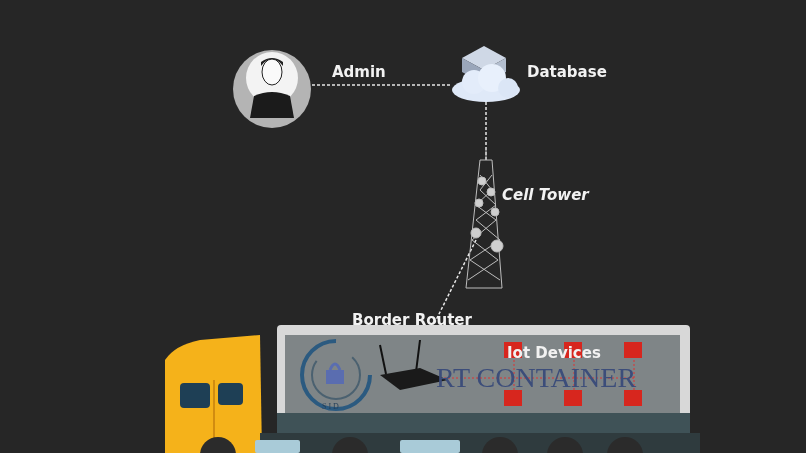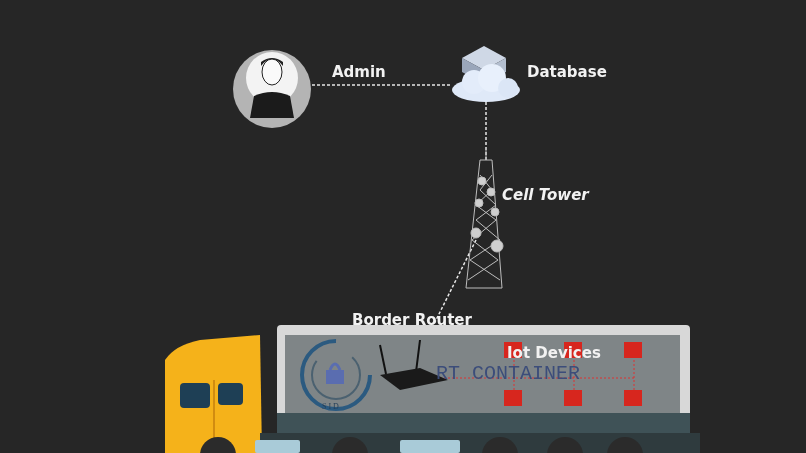--- a/index.html
+++ b/index.html
@@ -99,14 +99,14 @@
     <rect x="624" y="390" width="18" height="16" fill="#d7261e"></rect>
   </g>
 </svg>
 
 <div class="label" style="left:332px;top:63px;">Admin</div>
 <div class="label" style="left:527px;top:63px;">Database</div>
 <div class="label" style="left:502px;top:186px;font-style:italic;">Cell Tower</div>
 <div class="label small-label" style="left:352px;top:311px;">Border Router</div>
 <div class="label small-label" style="left:507px;top:312px;margin-top:32px;">Iot Devices</div>
 
-<div class="abs" style="left:436px;top:362px;font-family:Liberation Mono, monospace;font-size:20px;color:#3c4d7a;">RT CONTAINER</div>
+<div class="abs" style="left:436px;top:362px;font-family:Liberation Serif, serif;font-size:28px;color:#3c4d7a;">RT CONTAINER</div>
 <div class="abs" style="left:322px;top:402px;font-family:'Liberation Serif',serif;font-size:8px;color:#25405a;text-align:center;">S I D</div>
 
 </body></html>

